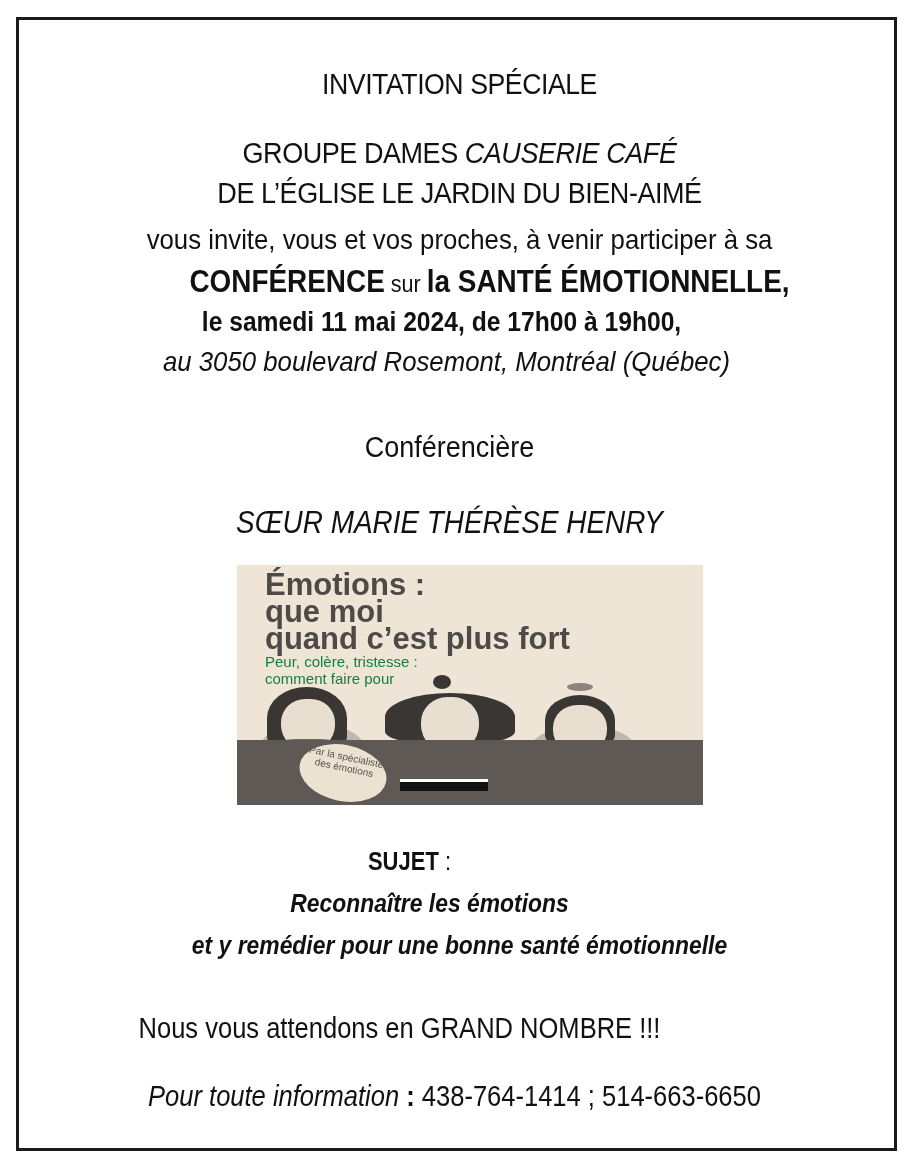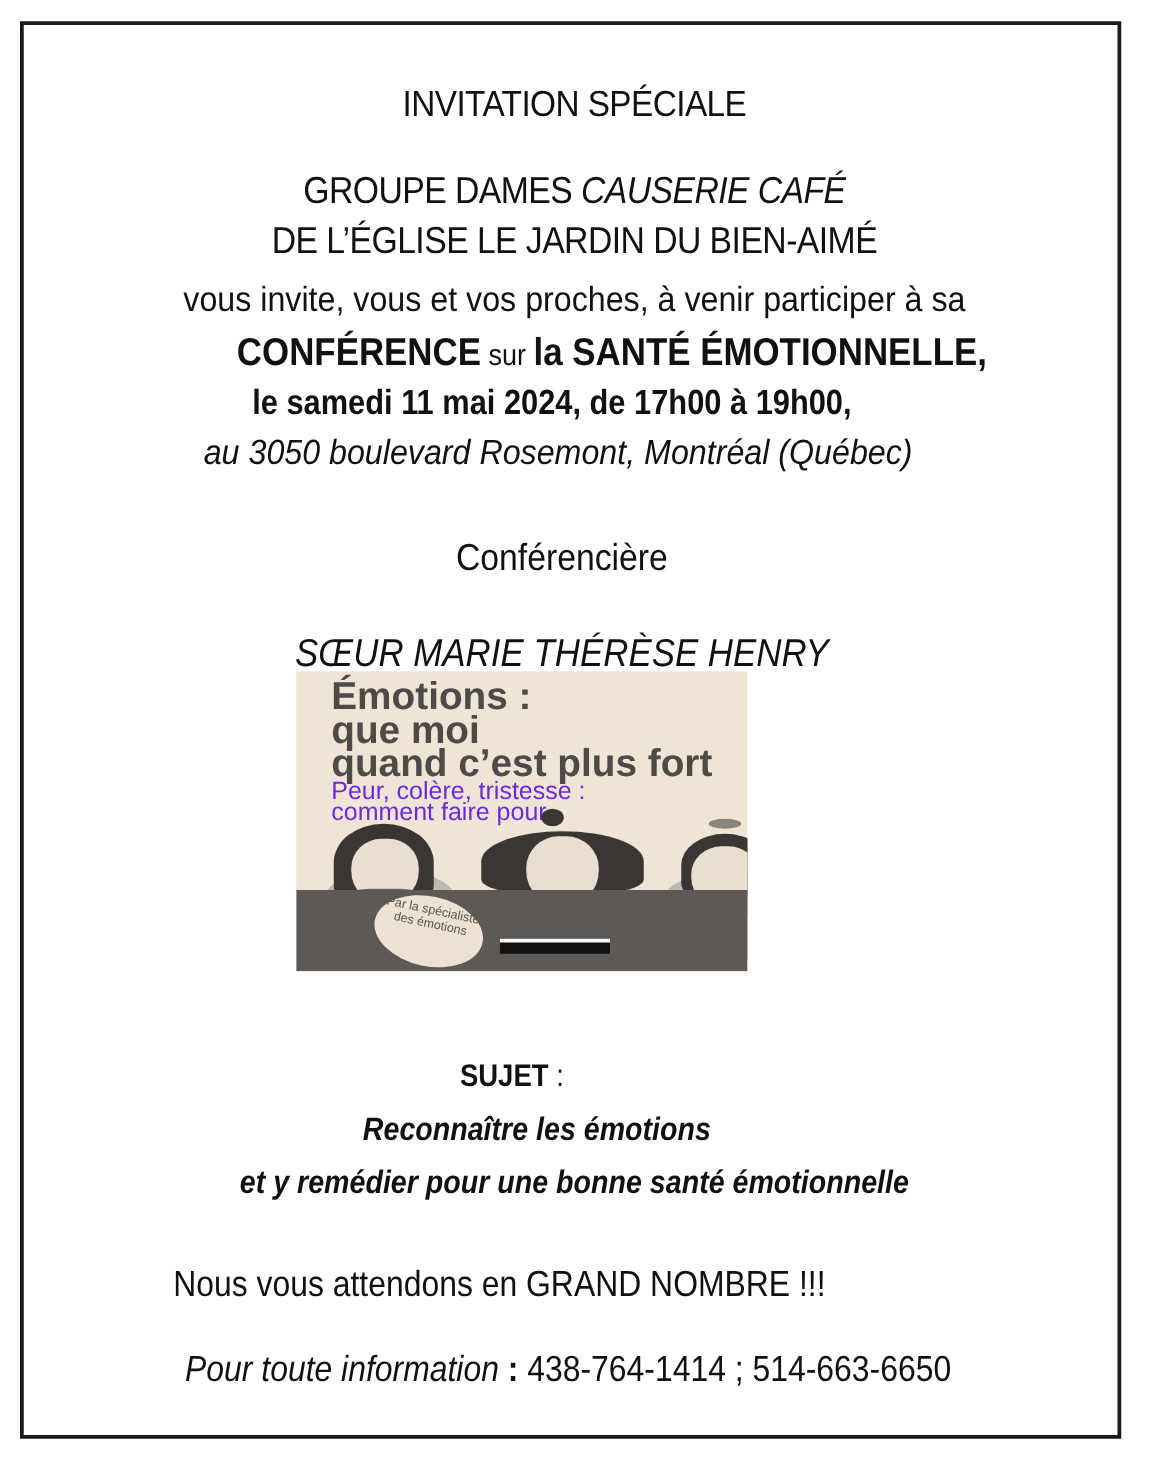--- a/index.html
+++ b/index.html
@@ -11,24 +11,24 @@
   .t1 { top:68px; font-size:29px; letter-spacing:-0.5px; transform:scaleX(0.92); }
   .t2 { top:136px; font-size:30px; letter-spacing:-0.5px; transform:scaleX(0.9); }
   .t3 { top:176px; font-size:30px; letter-spacing:-0.5px; transform:scaleX(0.9); }
   .t4 { top:224px; font-size:28px; transform:scaleX(0.92); }
   .t5 { top:264px; font-size:31px; left:30px; transform:scaleX(0.9); font-weight:bold; }
   .t5 .sm { font-size:24px; font-weight:normal; }
   .t6 { top:306px; font-size:28px; left:-18px; font-weight:bold; transform:scaleX(0.88); }
   .t7 { top:346px; font-size:28px; left:-13px; font-style:italic; transform:scaleX(0.92); }
   .t8 { top:430px; font-size:30px; left:-10px; transform:scaleX(0.9); }
   .t9 { top:505px; font-size:31px; left:-10px; font-style:italic; transform:scaleX(0.9); }
-  .book { position:absolute; left:237px; top:537px; width:361px; height:240px;
+  .book { position:absolute; left:237px; top:565px; width:466px; height:240px;
           background:#efe5d7; overflow:hidden; }
   .book .b-title { position:absolute; left:28px; top:6px; font-size:31px; font-weight:bold; color:#4d4a47; line-height:27px; }
-  .book .b-sub { position:absolute; left:28px; top:88px; font-size:20px; color:#6d28d9; line-height:17px; }
+  .book .b-sub { position:absolute; left:28px; top:88px; font-size:15px; color:#15803d; line-height:17px; }
   .book .floor { position:absolute; left:0; top:175px; width:100%; height:65px; background:#5e5955; }
   .book .badge { position:absolute; left:62px; top:180px; width:88px; height:56px; border-radius:50%;
                  background:#ece2d2; font-size:10px; color:#5a5550; text-align:center; line-height:11px;
                  transform:rotate(12deg); padding-top:6px; box-sizing:border-box; }
   .book .logo { position:absolute; left:163px; top:214px; width:88px; height:9px; background:#111;
                 border-top:3px solid #fff; }
   .fig { position:absolute; }
   .fig .hair { position:absolute; background:#3a3633; border-radius:50% 50% 20% 20%; }
   .fig .face { position:absolute; background:#e9dfd1; border-radius:45% 45% 50% 50%; }
   .fig .body { position:absolute; background:#bdb7b0; border-radius:40% 40% 10% 10%; }

